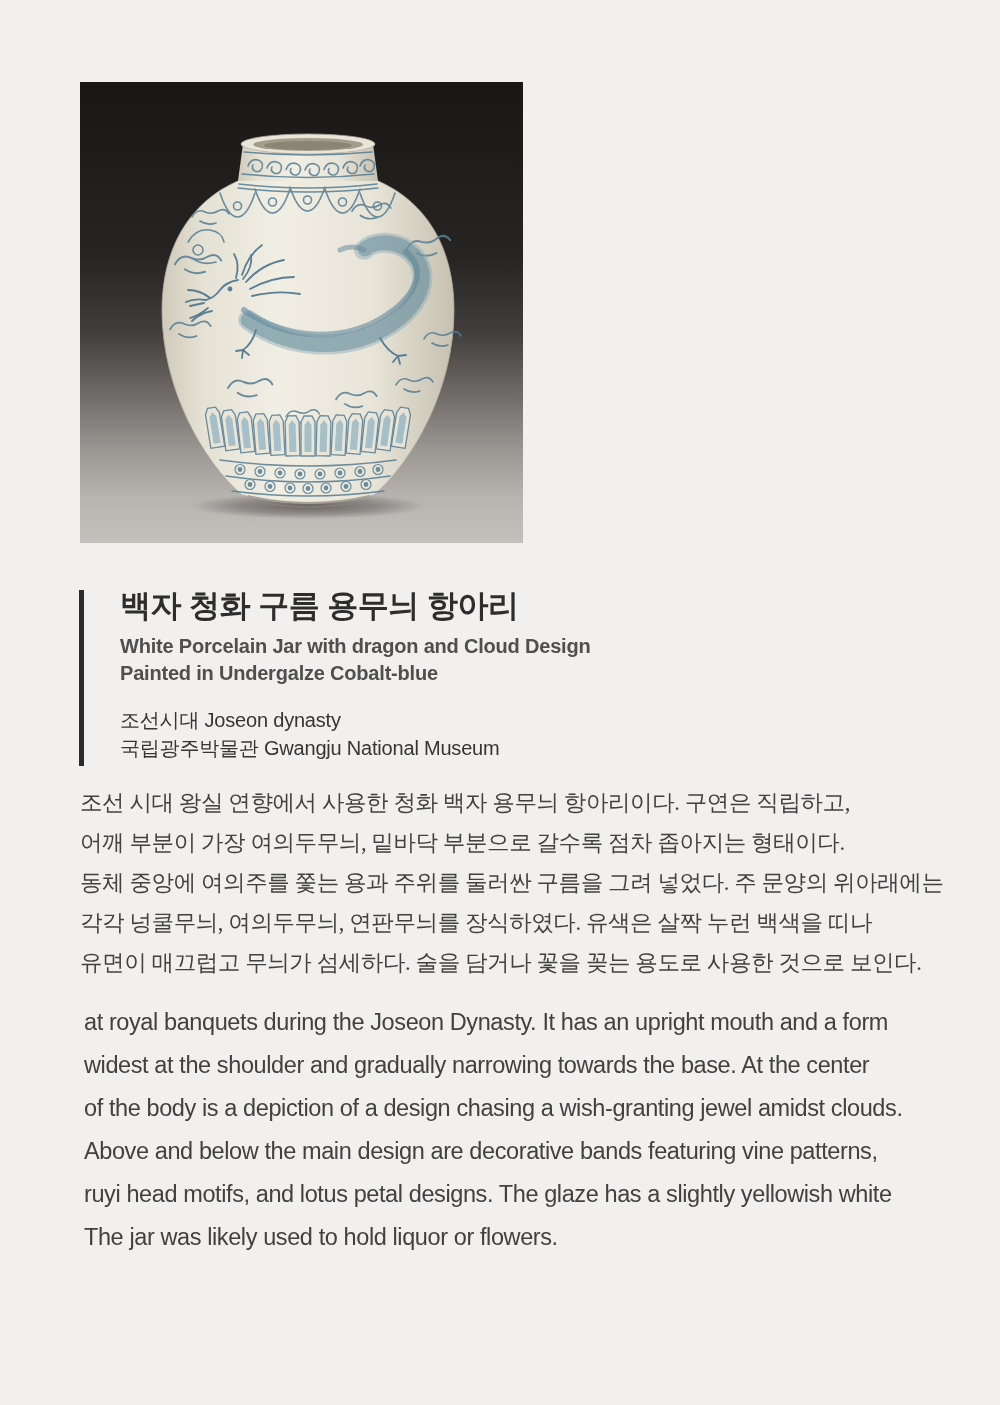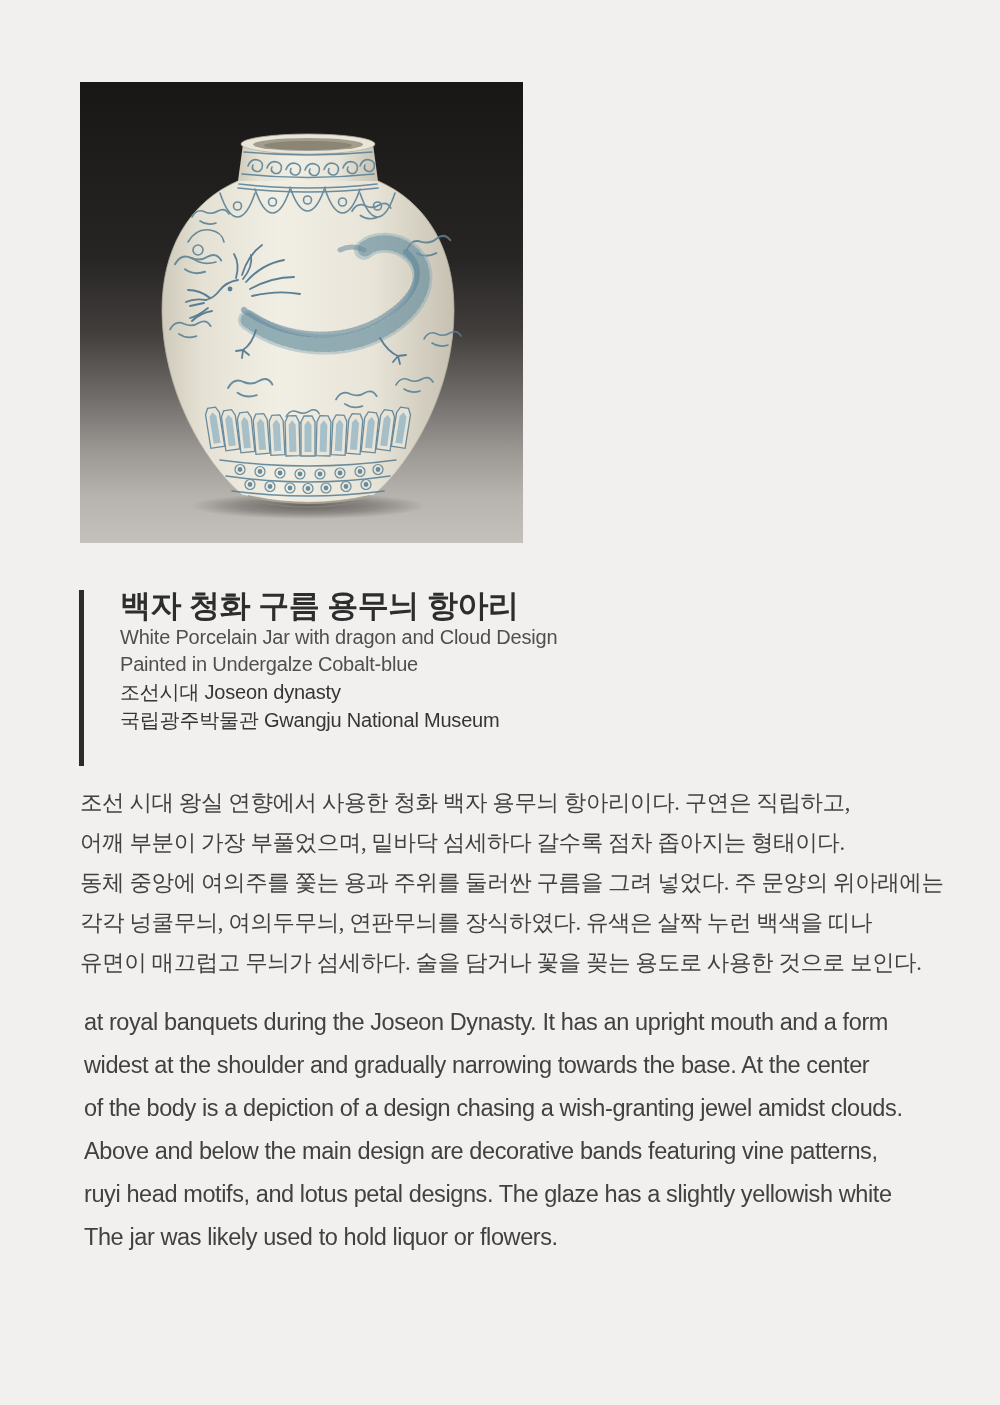--- a/index.html
+++ b/index.html
@@ -23,25 +23,25 @@
   }
   .accent-bar{
     position:absolute; left:0; top:2px; bottom:0; width:5px; height:176px;
     background:var(--accent-bar);
   }
   .title-ko{
     font-size:31px; font-weight:700; color:var(--title-color);
     letter-spacing:-0.5px; line-height:36px;
   }
   .subtitle-en{
-    font-size:20px; font-weight:400;
+    margin-top:9px; font-size:20px; font-weight:700;
     color:var(--subtitle-color); line-height:27px; letter-spacing:-0.2px;
   }
   .provenance{
-    font-size:20px; font-weight:500;
+    margin-top:19px; font-size:20px; font-weight:500;
     color:var(--provenance-color); line-height:28px; letter-spacing:-0.2px;
   }
   .desc-ko{
     position:absolute; left:80px; top:783px; width:905px;
     font-size:22.5px; color:var(--body-color); line-height:40px;
     letter-spacing:-0.4px;
     font-family:Liberation Serif, serif;
   }
   .desc-en{
     position:absolute; left:84px; top:1001px; width:910px;
@@ -229,21 +229,21 @@
         <span class="line">Painted in Undergalze Cobalt-blue</span>
       </p>
     <p class="provenance lines">
         <span class="line">조선시대 Joseon dynasty</span>
         <span class="line">국립광주박물관 Gwangju National Museum</span>
       </p>
   </header>
 
   <section class="desc-ko lines">
       <span class="line">조선 시대 왕실 연향에서 사용한 청화 백자 용무늬 항아리이다. 구연은 직립하고,</span>
-      <span class="line">어깨 부분이 가장 부풀었으며, 밑바닥 섬세하다 갈수록 점차 좁아지는 형태이다.</span>
+      <span class="line">어깨 부분이 가장 여의두무늬, 밑바닥 부분으로 갈수록 점차 좁아지는 형태이다.</span>
       <span class="line">동체 중앙에 여의주를 쫓는 용과 주위를 둘러싼 구름을 그려 넣었다. 주 문양의 위아래에는</span>
       <span class="line">각각 넝쿨무늬, 여의두무늬, 연판무늬를 장식하였다.  유색은 살짝 누런 백색을 띠나</span>
       <span class="line">유면이 매끄럽고 무늬가 섬세하다. 술을 담거나 꽃을 꽂는 용도로 사용한 것으로 보인다.</span>
     </section>
 
   <section class="desc-en lines">
       <span class="line">at royal banquets during the Joseon Dynasty. It has an upright mouth and a form</span>
       <span class="line">widest at the shoulder and gradually narrowing towards the base. At the center</span>
       <span class="line">of the body is a depiction of a design chasing a wish-granting jewel amidst clouds.</span>
       <span class="line">Above and below the main design are decorative bands featuring vine patterns,</span>

